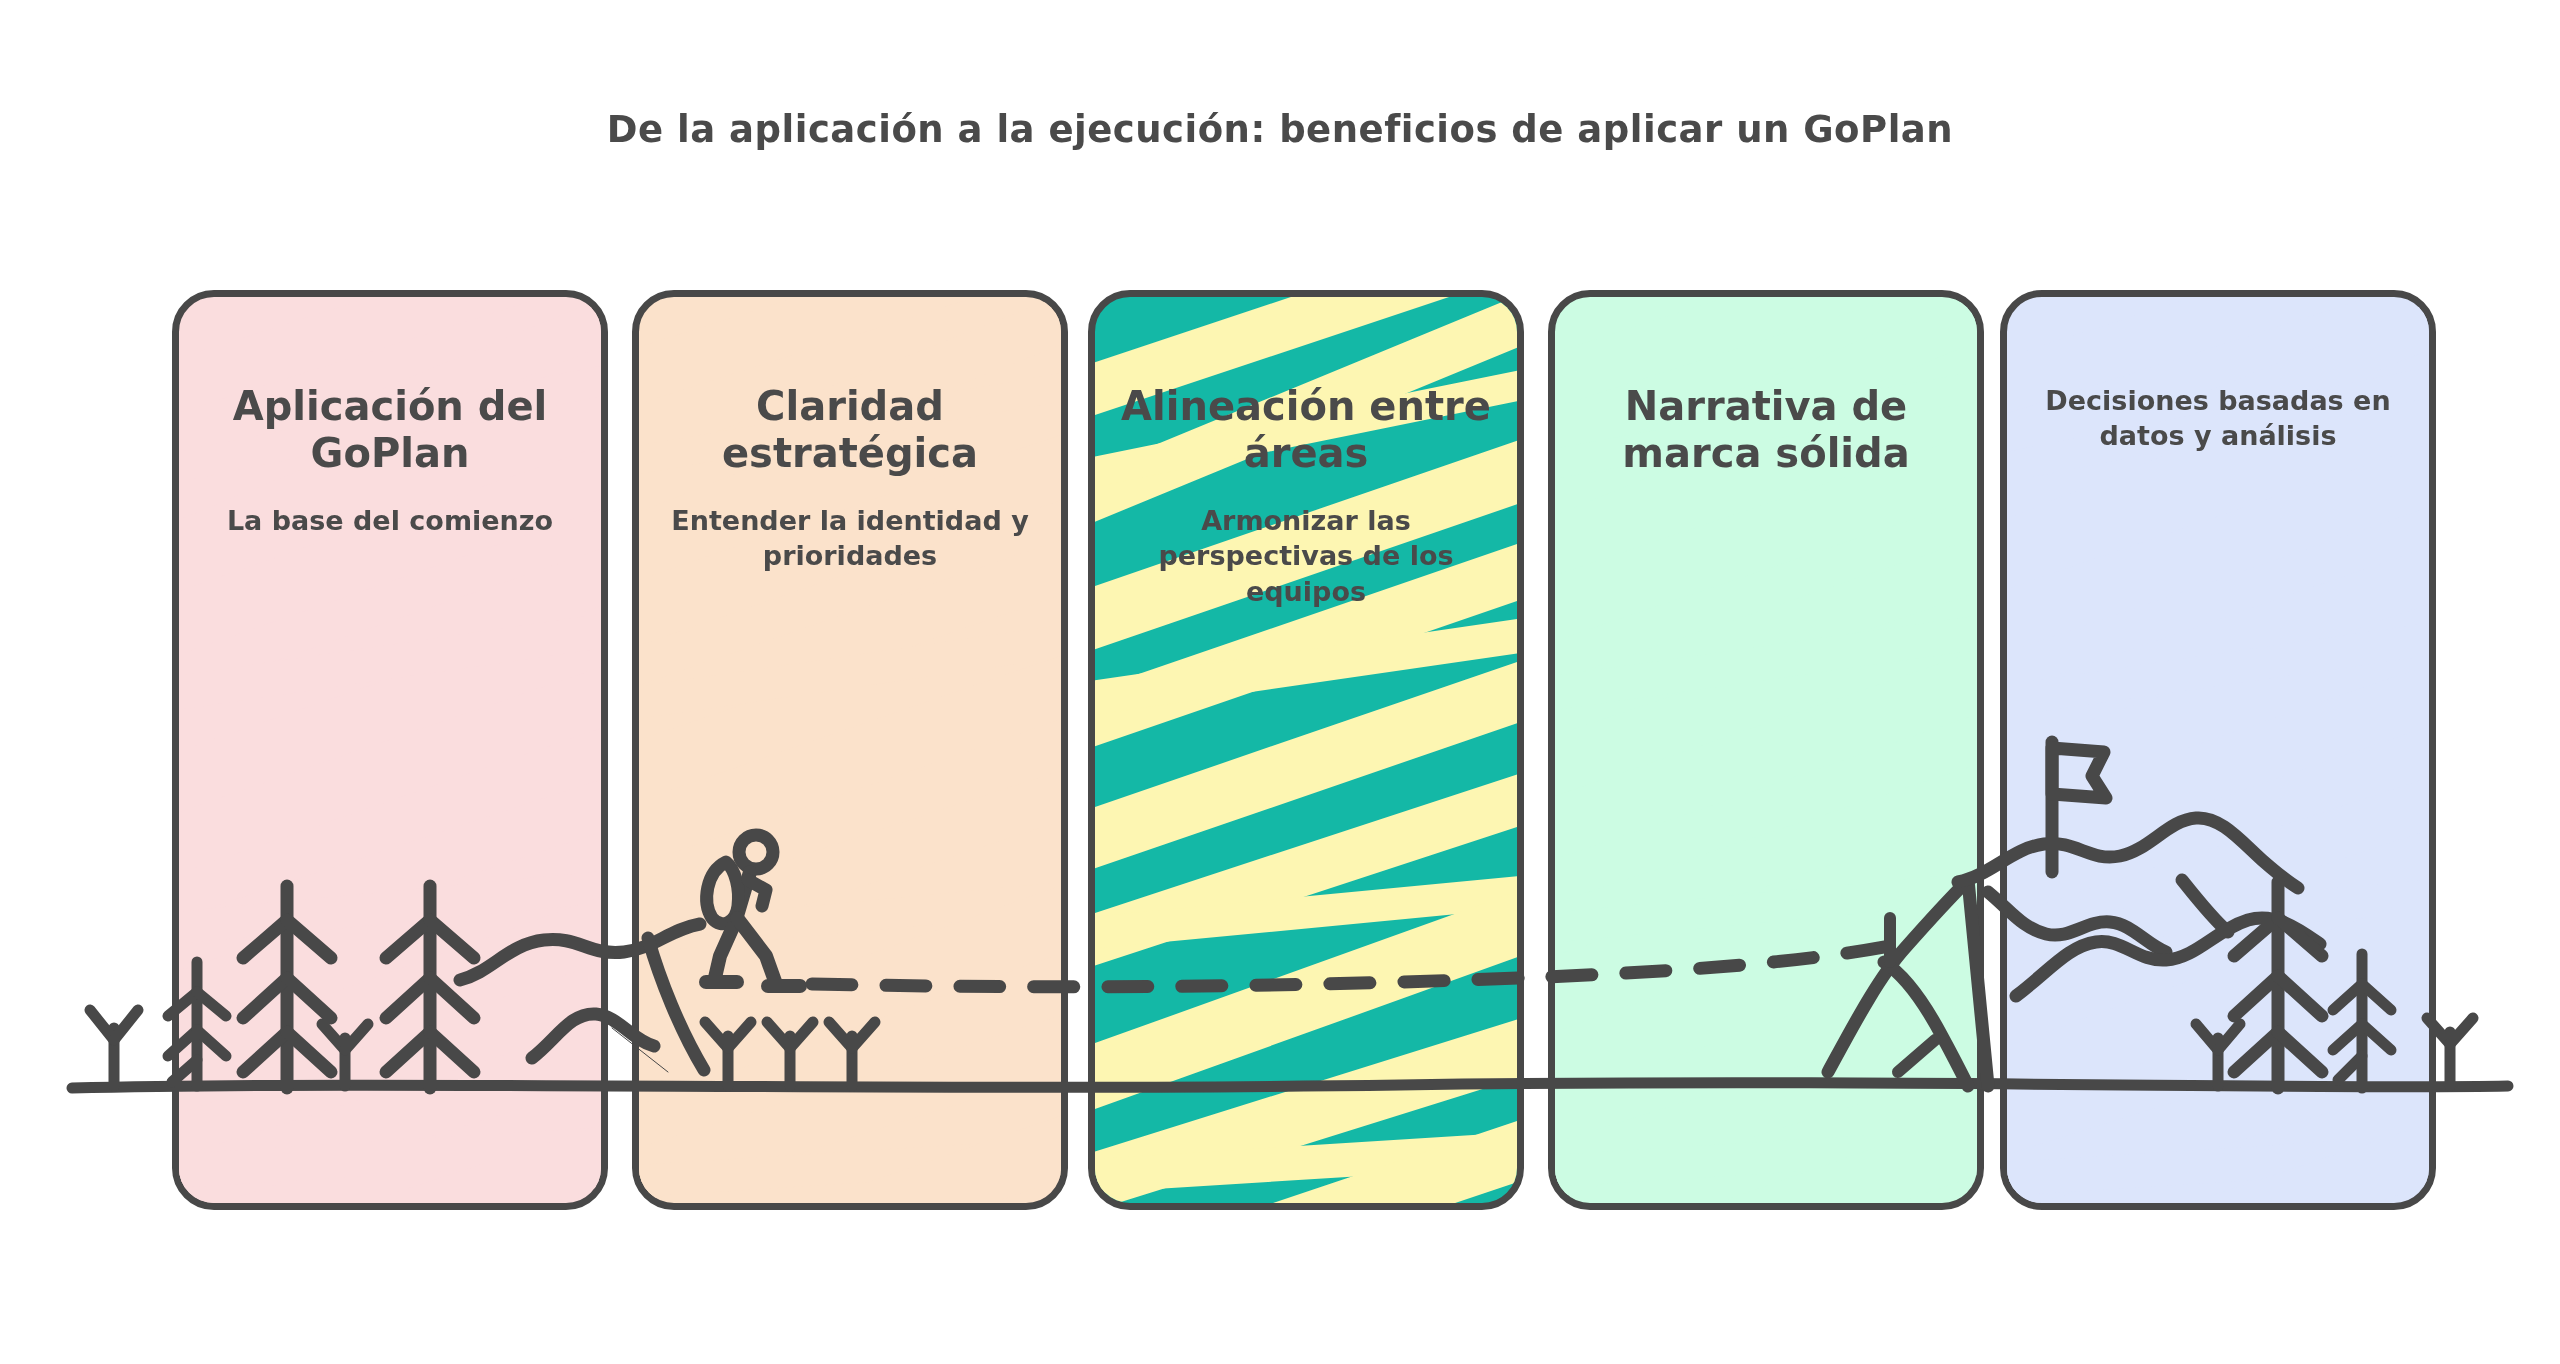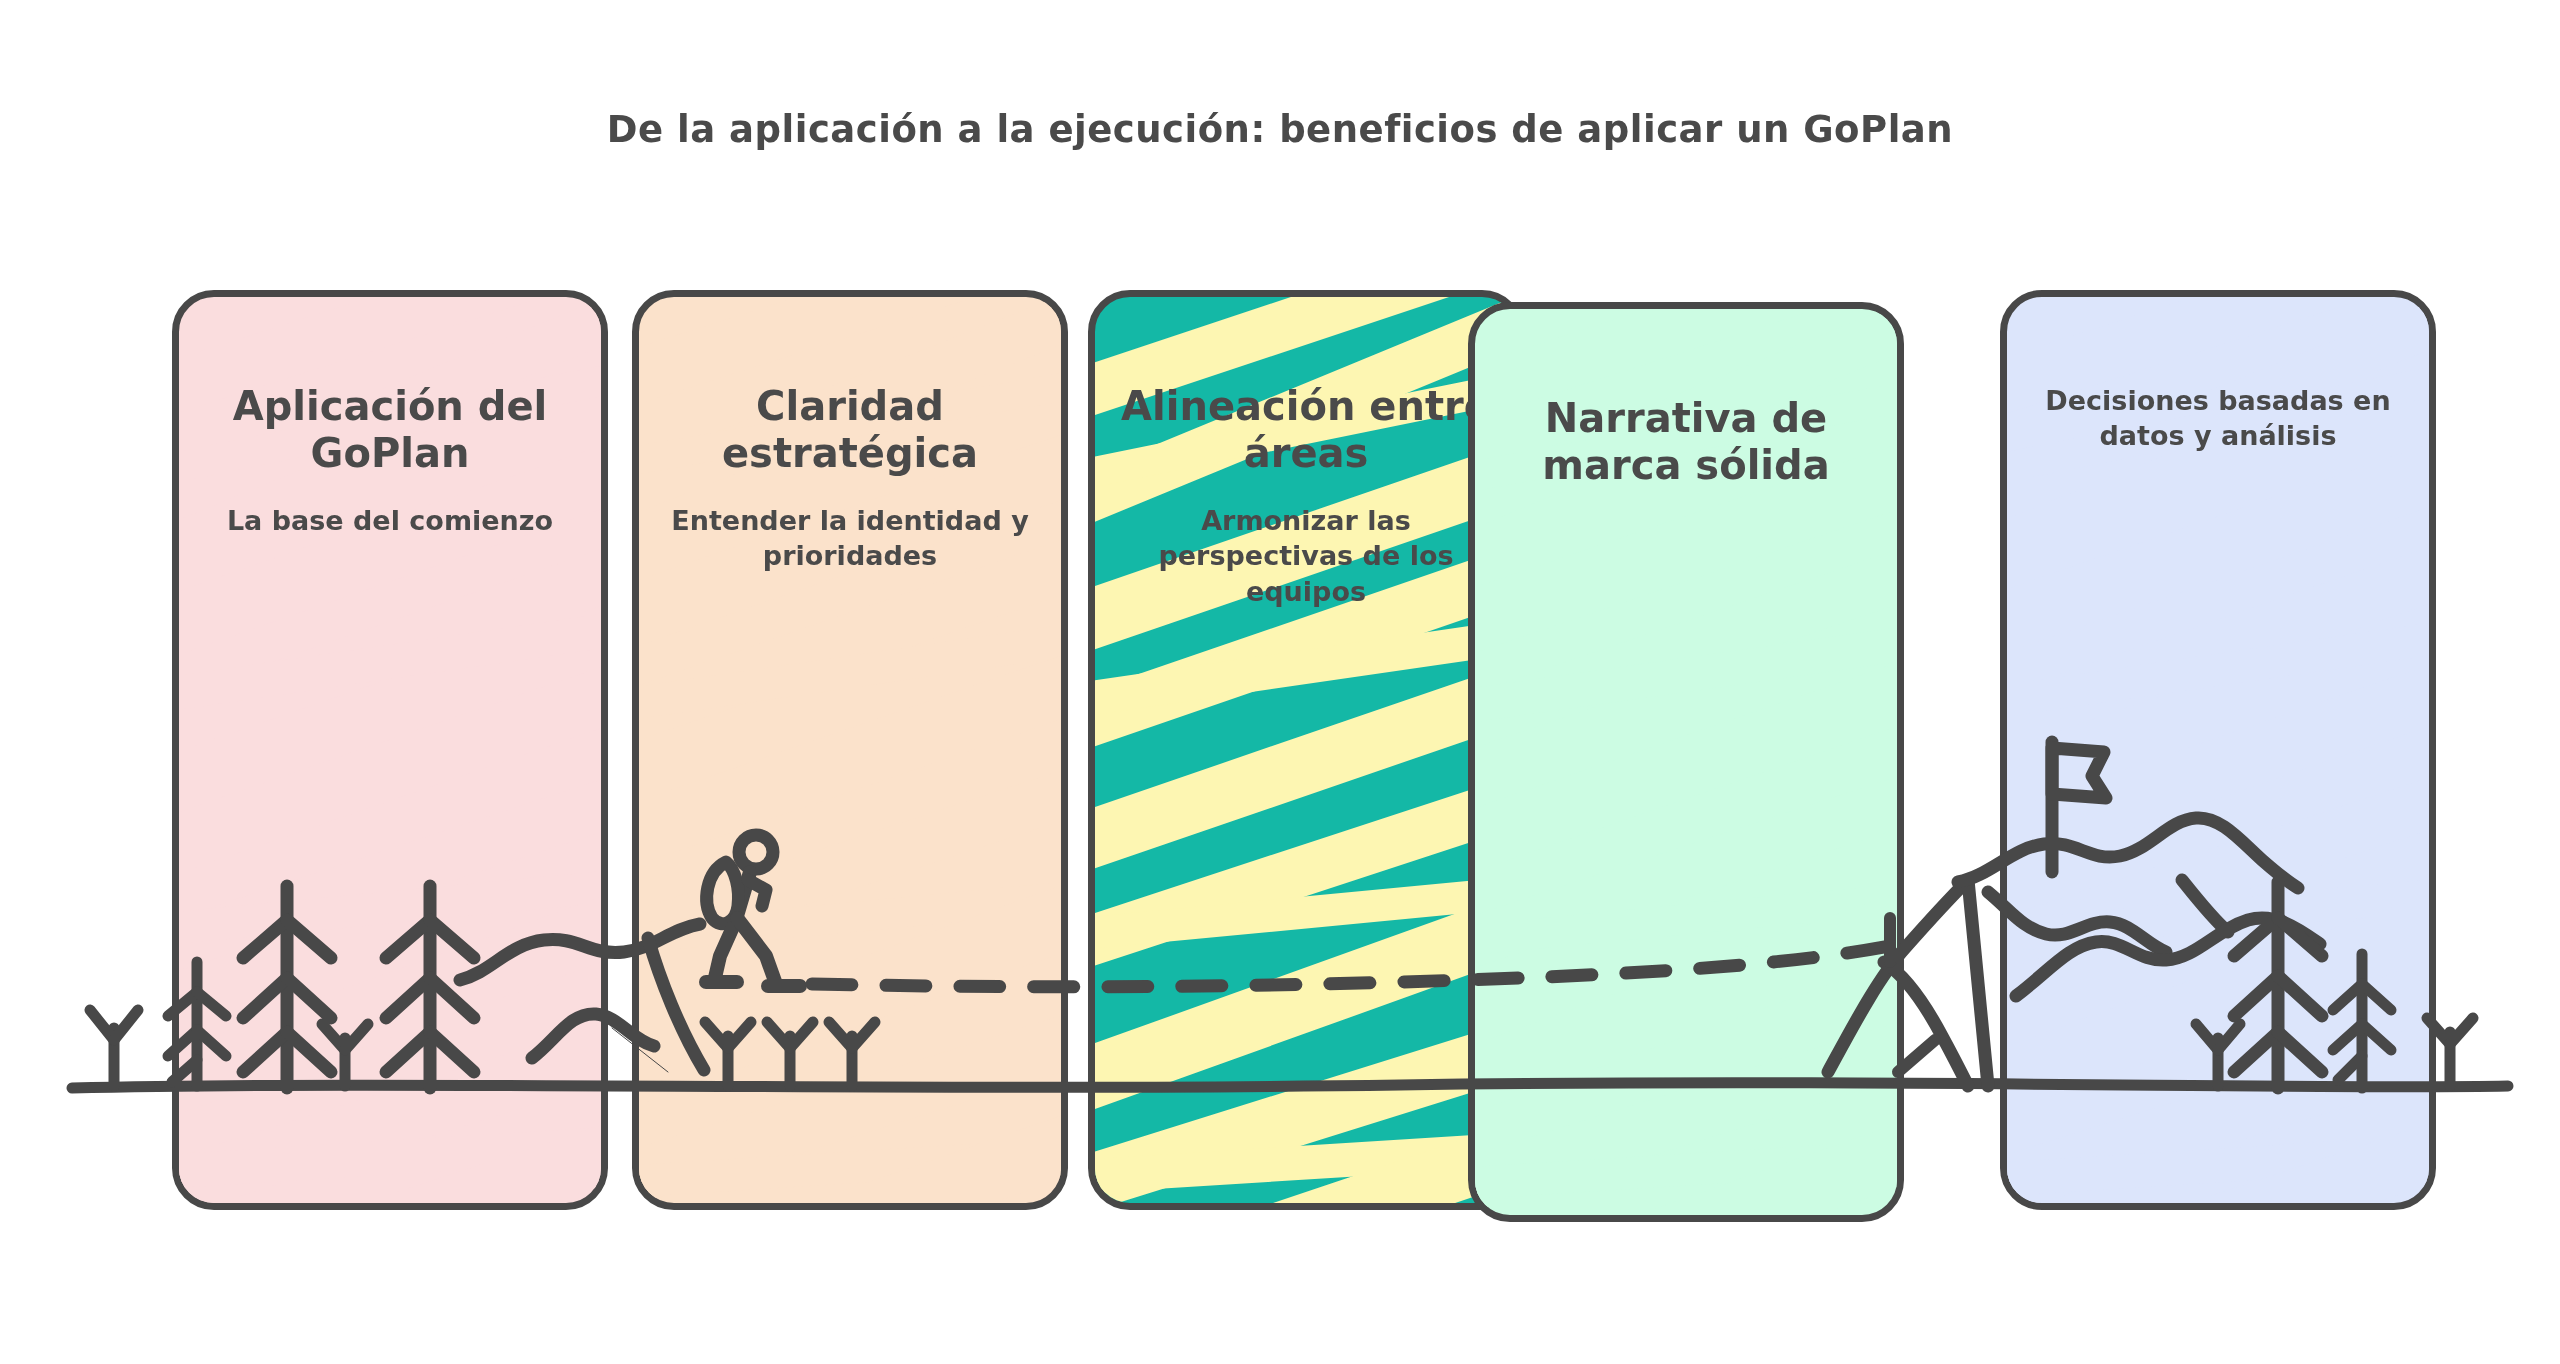--- a/index.html
+++ b/index.html
@@ -93,21 +93,21 @@
     color: #4a4a4a;
     line-height: 1.30;
     text-align: center;
     margin: 0;
   }
 
   
   #card-0 { left: 172px; }
   #card-1 { left: 632px; }
   #card-2 { left: 1088px; }
-  #card-3 { left: 1468px; margin-top: 12px; }
+  #card-3 { left: 1548px; }
   #card-4 { left: 2000px; }
 
   
   #scenery-layer {
     position: absolute;
     left: 0;
     top: 0;
     width: 2560px;
     height: 1364px;
     pointer-events: none;

